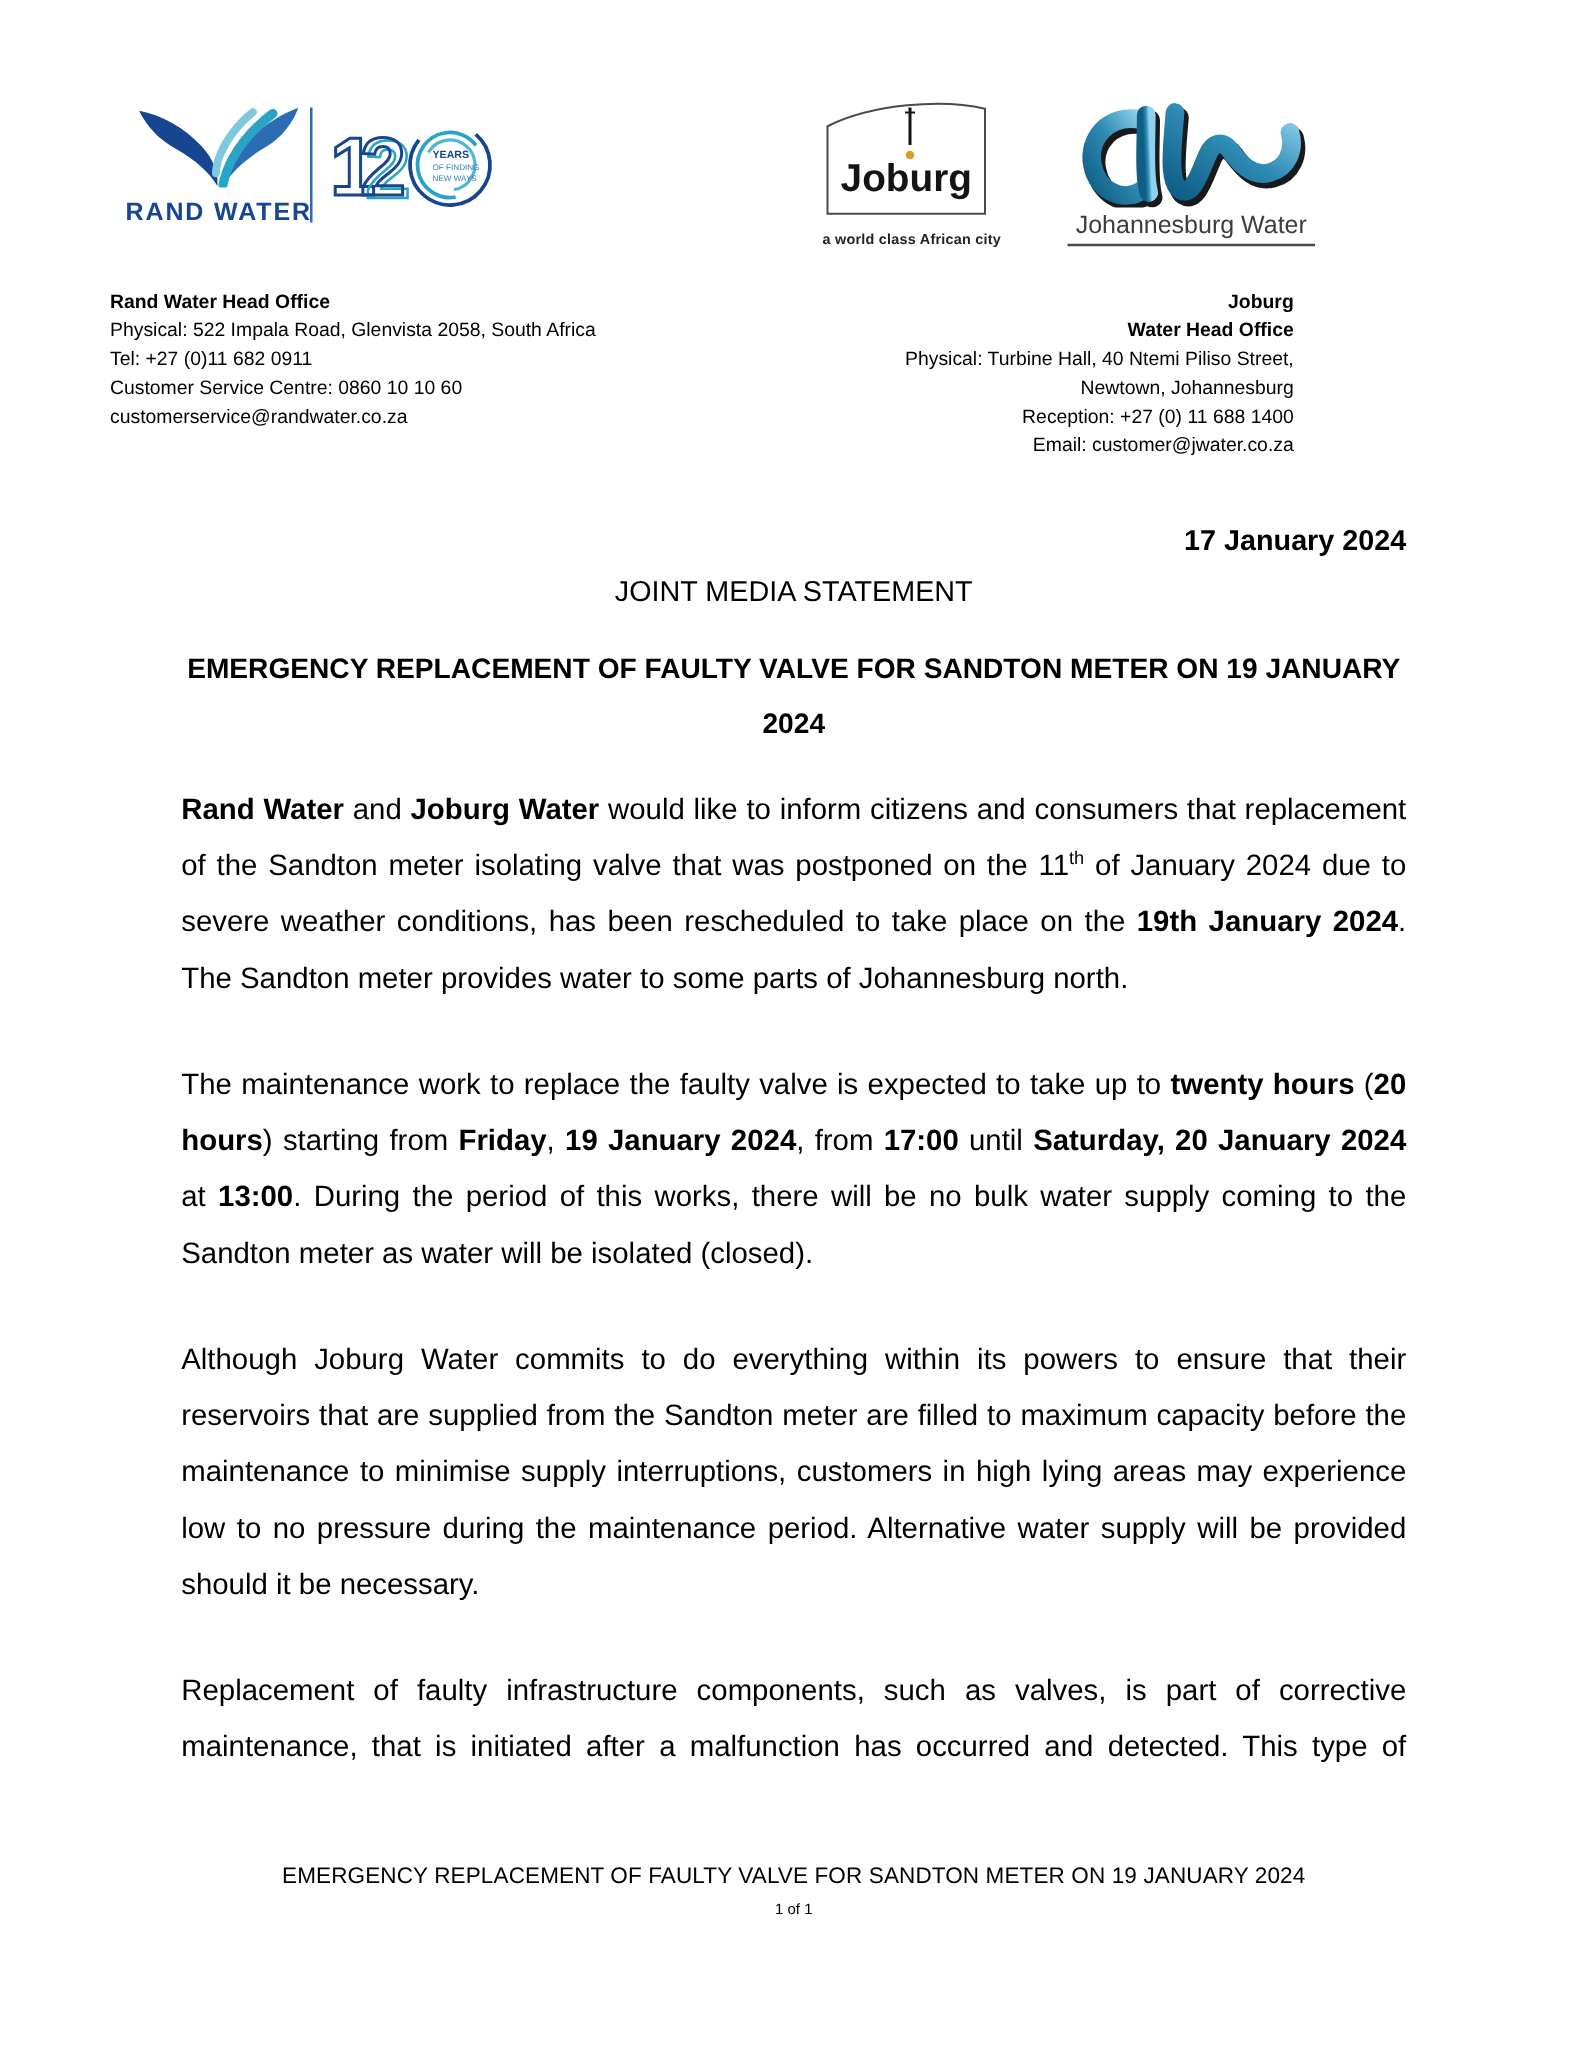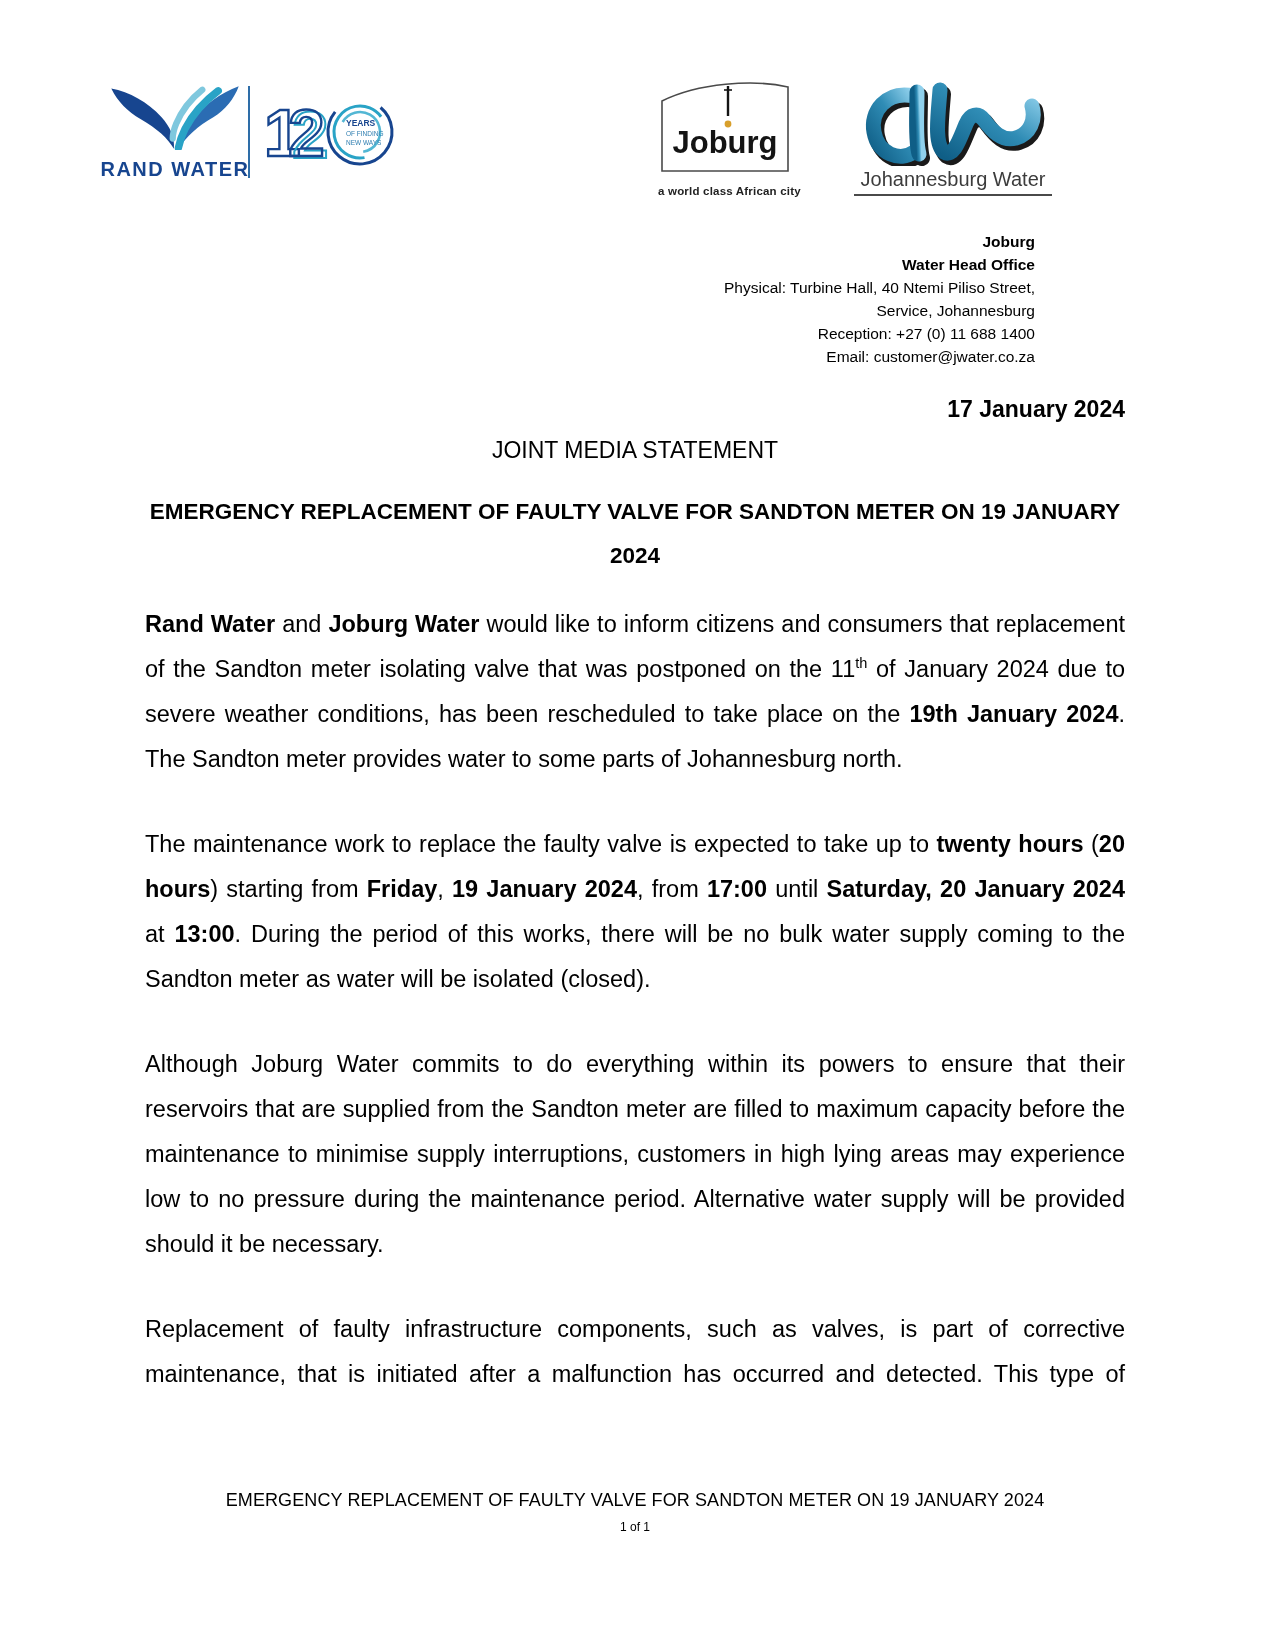--- a/index.html
+++ b/index.html
@@ -21,21 +21,21 @@
   .logo-joburg .tagline{margin-top:7px;font-size:11.5px;font-weight:bold;color:#222;white-space:nowrap;letter-spacing:.2px;}
   .logo-jw{position:absolute;left:838px;top:78px;width:198px;text-align:center;margin-left:16px;}
   .logo-jw .wordmark{font-size:20px;color:#3c3c3c;white-space:nowrap;margin-top:-2px;}
   .logo-jw .rule{height:2px;background:#4a4a4a;margin-top:3px;}
   
   .contact{position:absolute;top:230px;font-size:15.5px;line-height:23px;}
   .contact.left{left:88px;text-align:left;}
   .contact.right{right:240px;text-align:right;}
   .contact .bold{font-weight:bold;}
   
-  .main{position:absolute;left:145px;top:396px;width:980px;}
+  .main{position:absolute;left:145px;top:419px;width:980px;}
   .date{text-align:right;font-weight:bold;font-size:23px;}
   .statement-type{text-align:center;font-weight:normal;font-size:23px;margin-top:14px;}
   .headline{text-align:center;font-weight:bold;font-size:22.5px;line-height:44px;margin-top:26px;}
   .paragraphs{margin-top:24px;font-size:23.5px;line-height:45px;text-align:justify;}
   .paragraphs p{margin:0 0 40px 0;}
   .paragraphs p.cont{text-align-last:justify;}
   .paragraphs .b{font-weight:bold;}
   .paragraphs sup{font-size:0.62em;line-height:0;}
   
   .footer{position:absolute;left:145px;top:1490px;width:980px;text-align:center;}
@@ -102,26 +102,33 @@
       <g stroke="url(#jwg)" stroke-width="15" fill="none" stroke-linecap="round">
         <path d="M60,18 C32,12 16,34 20,54 C24,76 46,84 60,74"></path>
         <path d="M63,14 C63,36 61,62 65,76"></path>
         <path d="M86,12 C84,38 80,66 90,74 C100,80 106,60 112,46 C116,36 124,34 130,42 C138,53 148,64 162,60 C176,56 182,42 178,28"></path>
       </g>
     </svg>
     <div class="wordmark">Johannesburg Water</div>
     <div class="rule"></div>
   </div>
 
+  <div class="contact left">
+    <div class="bold">Rand Water Head Office</div>
+    <div>Physical: 522 Impala Road, Glenvista 2058, South Africa</div>
+    <div>Tel: +27 (0)11 682 0911</div>
+    <div>Customer Service Centre: 0860 10 10 60</div>
+    <div>customerservice@randwater.co.za</div>
+  </div>
 
   <div class="contact right">
     <div class="bold">Joburg</div>
     <div class="bold">Water Head Office</div>
     <div>Physical: Turbine Hall, 40 Ntemi Piliso Street,</div>
-    <div>Service, Johannesburg</div>
+    <div>Newtown, Johannesburg</div>
     <div>Reception: +27 (0) 11 688 1400</div>
     <div>Email: customer@jwater.co.za</div>
   </div>
 
   <div class="main">
     <div class="date">17 January 2024</div>
     <div class="statement-type">JOINT MEDIA STATEMENT</div>
     <div class="headline">EMERGENCY REPLACEMENT OF FAULTY VALVE FOR SANDTON METER ON 19 JANUARY 2024</div>
 
     <div class="paragraphs">

